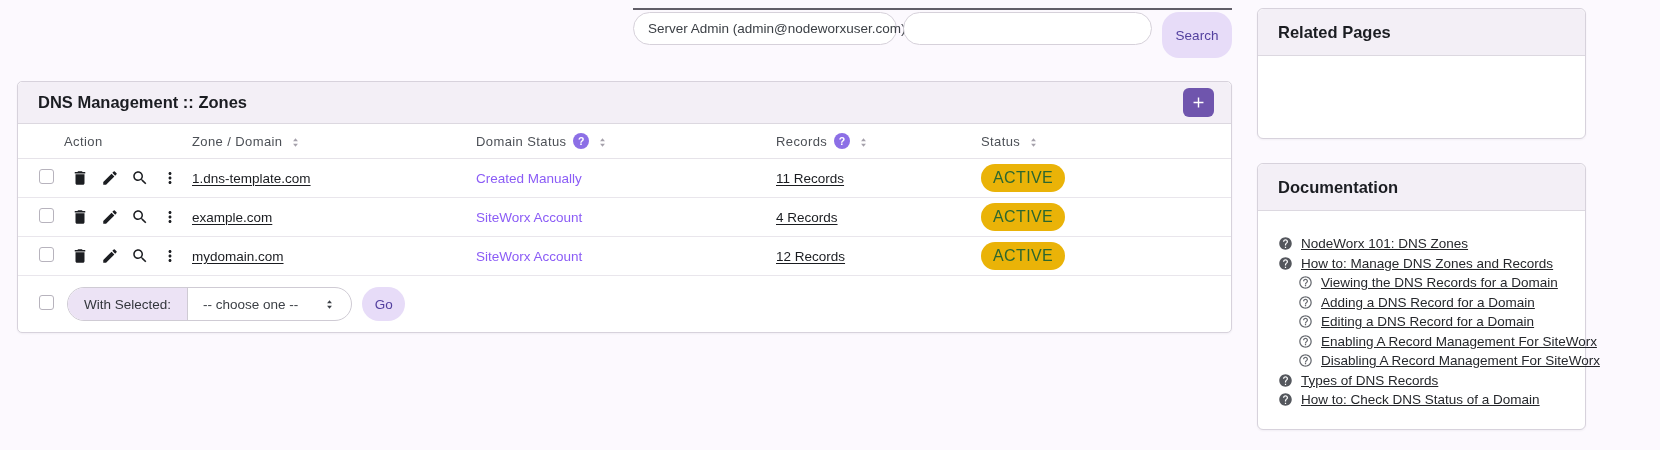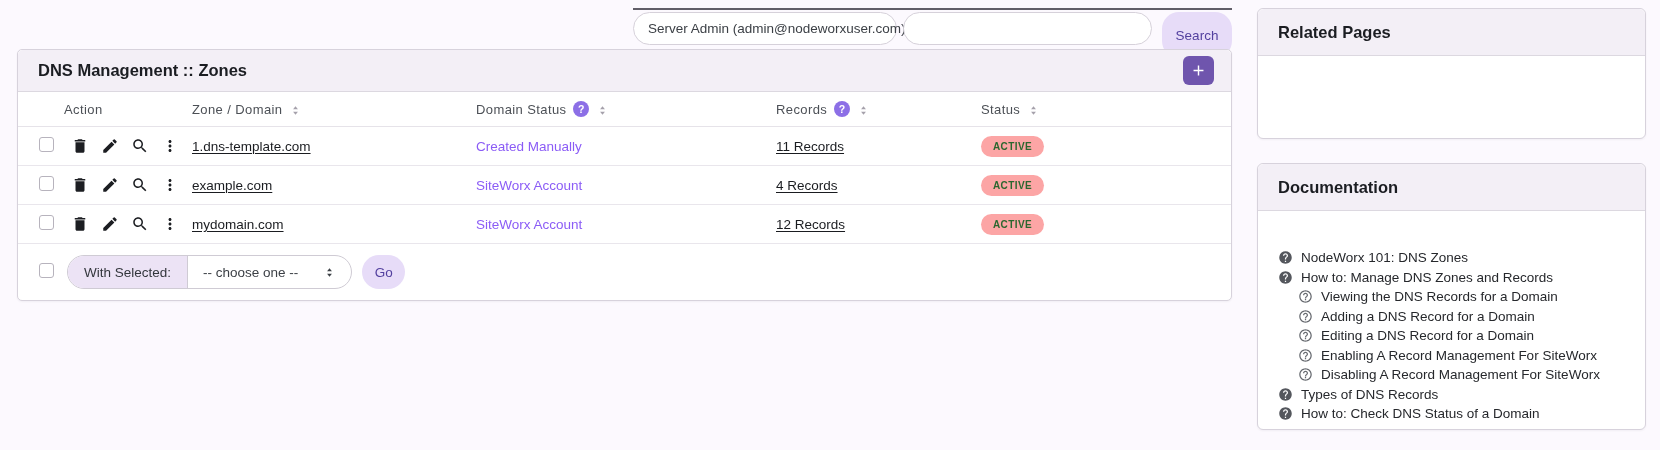--- a/index.html
+++ b/index.html
@@ -13,53 +13,53 @@
   }
   
   .top-cut-line { position:absolute; left:633px; top:8px; width:599px; height:2px; background:#615e68; }
   .pill { border:1px solid #d6d1da; border-radius:17px; background:#fff; height:33px; display:flex; align-items:center; }
   .account-select { position:absolute; left:633px; top:12px; width:264px; padding:0 14px; gap:9px; cursor:pointer; }
   .account-select span { font-size:13.5px; color:#3c4046; white-space:nowrap; }
   .search-input { position:absolute; left:903px; top:12px; width:249px; height:33px; border:1px solid #d6d1da; border-radius:17px; background:#fff; padding:0 14px; font-size:13.5px; font-family:inherit; color:#3c4046; outline:none; }
   .btn-purple { border:none; background:#e7dcf8; color:#53409f; font-size:13.5px; font-family:inherit; border-radius:17px; cursor:pointer; }
   .search-btn { position:absolute; left:1162px; top:12px; width:70px; height:46px; }
   
-  .main-card { position:absolute; left:17px; top:49px; width:1215px; height:252px; background:#fff; border:1px solid #d7d2dc; border-radius:5px; box-shadow:0 1px 2px rgba(40,30,60,.05); display:flex; flex-direction:column; }
+  .main-card { position:absolute; left:17px; top:81px; width:1215px; height:252px; background:#fff; border:1px solid #d7d2dc; border-radius:5px; box-shadow:0 1px 2px rgba(40,30,60,.05); display:flex; flex-direction:column; }
   .card-header { height:42px; background:#f3eff6; border-bottom:1px solid #dcd8e0; border-radius:5px 5px 0 0; display:flex; align-items:center; justify-content:space-between; padding:0 17px 0 20px; }
   .card-title { font-size:16.5px; font-weight:700; color:#1b1d22; }
   .add-btn { width:31px; height:29px; border:none; border-radius:6px; background:#6f55ad; color:#fff; display:flex; align-items:center; justify-content:center; cursor:pointer; }
   .grid-row { display:grid; grid-template-columns:46px 124px 288px 300px 205px 1fr; align-items:center; }
   .thead { height:35px; border-bottom:1px solid #e6e3e9; }
   .th { font-size:13px; color:#4c5056; letter-spacing:.4px; display:flex; align-items:flex-end; gap:7px; }
   .trow { height:39px; border-bottom:1px solid #e9e6ec; }
   .tfoot { flex:1; }
   .cb { width:15px; height:15px; margin-left:21px; appearance:none; border:1px solid #b7b3bd; border-radius:3px; background:#fff; cursor:pointer; }
   .actions { display:flex; align-items:center; gap:12px; padding-left:7px; }
   .icon-btn { background:none; border:none; padding:0; cursor:pointer; display:flex; color:#1c1e22; }
   .cell-pad { padding-left:4px; }
   .dark-link { font-size:13.5px; color:#1a1c20; text-decoration:underline; text-underline-offset:2px; cursor:pointer; }
   .muted { font-size:13.5px; color:#8b5cf6; }
-  .badge { display:inline-block; background:#fca5a5; color:#2c672f; font-size:10px; font-weight:700; letter-spacing:.4px; padding:5px 12px; border-radius:999px; }
+  .badge { display:inline-block; background:#eab308; color:#2c672f; font-size:16px; font-weight:400; letter-spacing:.4px; padding:5px 12px; border-radius:999px; }
   .sort-icon { color:#a5a1ab; cursor:pointer; display:flex; }
   .help-badge { width:16px; height:16px; border-radius:50%; background:#8c6fe6; color:#fff; font-size:10.5px; font-weight:700; display:inline-flex; align-items:center; justify-content:center; cursor:pointer; }
   .bulk-wrap { grid-column:2 / -1; display:flex; align-items:center; padding-left:3px; }
   .bulk-control { display:flex; align-items:stretch; height:34px; border:1px solid #cfcbd4; border-radius:17px; overflow:hidden; background:#fff; }
   .bulk-label { background:#ece3f5; display:flex; align-items:center; padding:0 16px; font-size:13.5px; color:#33363c; border-right:1px solid #cfcbd4;text-align:right; }
   .bulk-select { display:flex; align-items:center; gap:25px; padding:0 15px; cursor:pointer; font-size:13.5px; color:#3c4046; }
   .go-btn { margin-left:10px; height:34px; width:43px; }
   
-  .side-panel { position:absolute; left:1257px; width:389px; background:#fff; border:1px solid #d7d2dc; border-radius:6px; box-shadow:0 1px 2px rgba(40,30,60,.05); }
+  .side-panel { position:absolute; left:1257px; width:329px; background:#fff; border:1px solid #d7d2dc; border-radius:6px; box-shadow:0 1px 2px rgba(40,30,60,.05); }
   .panel-related { top:8px; height:131px; }
   .panel-docs { top:163px; height:267px; }
   .panel-header { height:47px; background:#f3eff6; border-bottom:1px solid #dcd8e0; border-radius:6px 6px 0 0; display:flex; align-items:center; padding:0 20px; }
   .panel-title { font-size:16.5px; font-weight:700; color:#1b1d22; }
   .panel-body { padding:24px 20px 0 20px; }
   .side-item { display:flex; align-items:center; gap:8px; height:19.5px; font-size:13.5px; color:#26282c; cursor:pointer; white-space:nowrap; }
   .side-item .ic { display:flex; color:#3f4349; flex:0 0 auto; }
-  .doc-body { padding:37px 20px 0 20px; }
+  .doc-body { padding:23px 20px 0 20px;text-decoration:underline; }
   .doc-item { display:flex; align-items:center; gap:8px; height:19.5px; font-size:13.5px; color:#26282c; cursor:pointer; white-space:nowrap; }
   .doc-item.lvl1 { margin-left:20px; }
   .doc-item .ic-filled { color:#54575d; display:flex; }
   .doc-item .ic-outline { color:#66696f; display:flex; }
 </style>
 </head>
 <body>
 
 <svg width="0" height="0" style="position:absolute">
   <defs>

